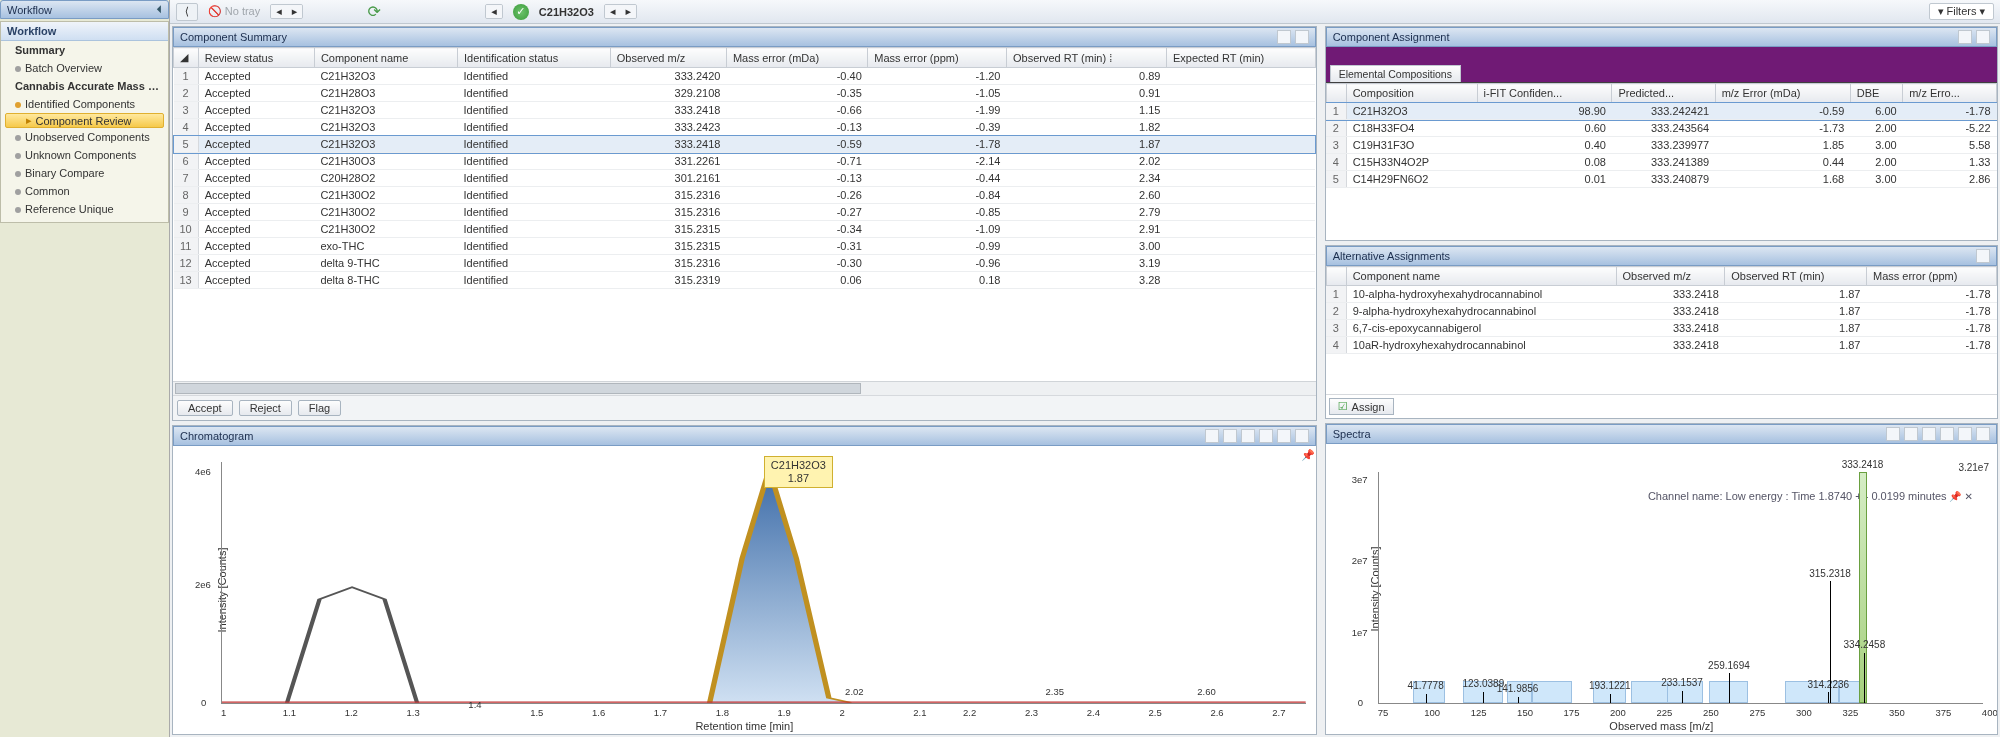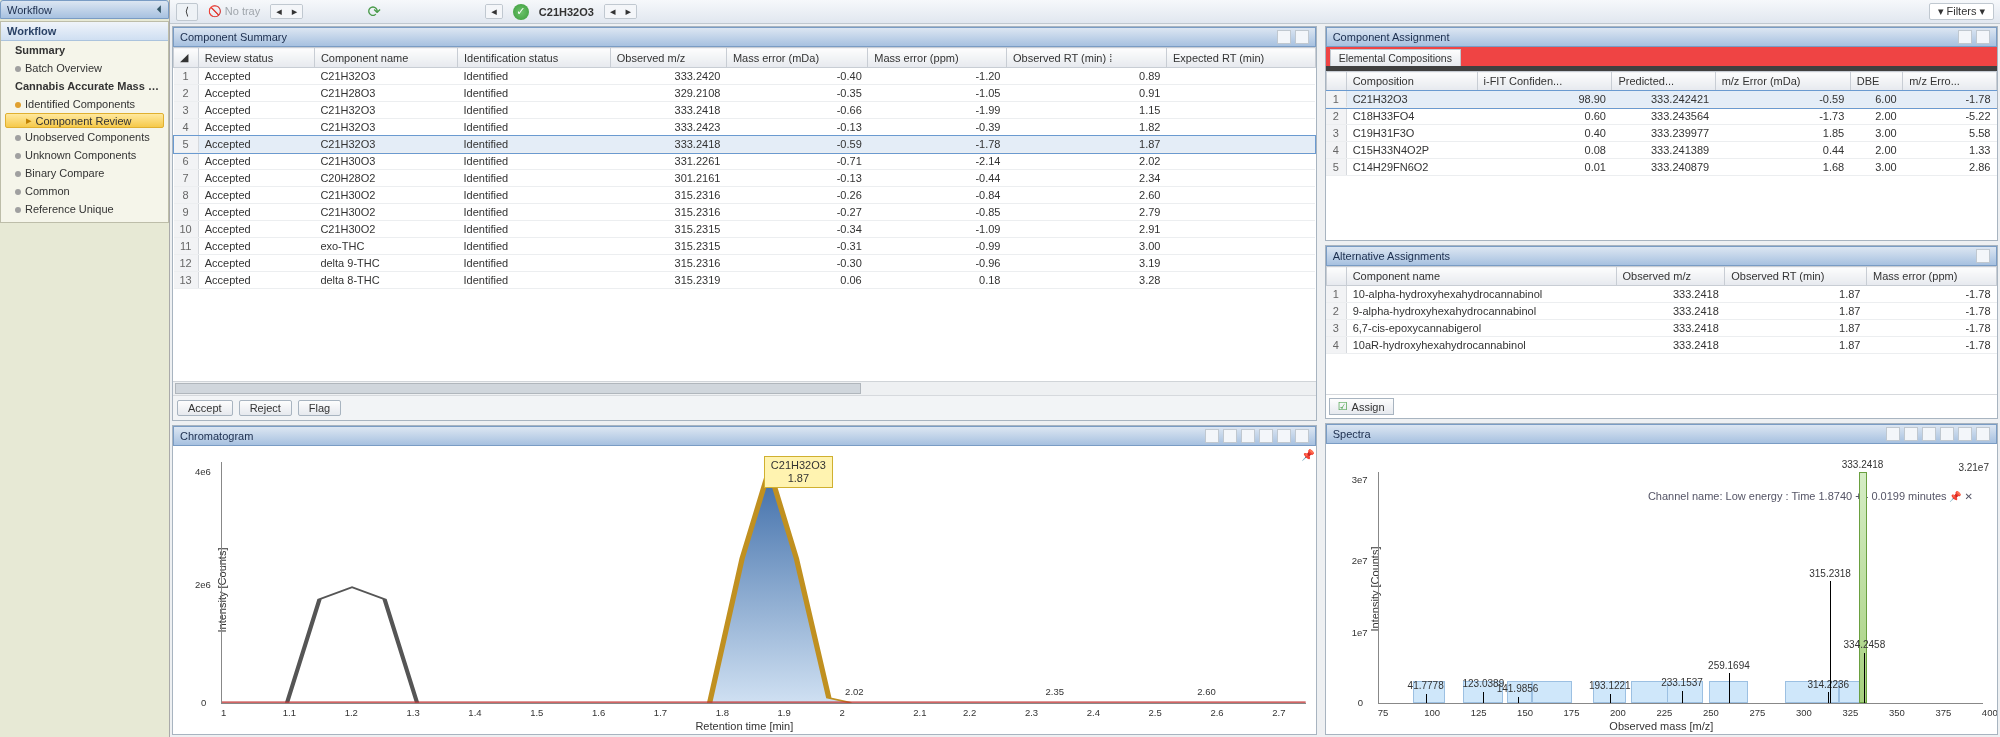--- a/index.html
+++ b/index.html
@@ -31,21 +31,21 @@
 .panel-tools .ti { width:14px; height:14px; background:#f3f6fa; border:1px solid #c0c8d0;}
 .grid { width:100%; border-collapse:collapse; font-size:11px;}
 .grid th { background: linear-gradient(#fdfdfd,#e6e9ee); border:1px solid #c8cdd4; padding:3px 6px; text-align:left; font-weight:normal; color:#333; white-space:nowrap;}
 .grid td { border-bottom:1px solid #eceef0; padding:2px 6px; white-space:nowrap;}
 .grid td.rownum { background:#f2f3f5; text-align:center; color:#666; border-right:1px solid #d6d9dd; width:20px;}
 .grid td.num { text-align:right;}
 tr.selrow td { background:#e4edf7;}
 tr.selrow { outline:1px solid #6a9ad0;}
 .bottom-buttons { padding:4px; background:#f2f4f6; border-top:1px solid #d6d9dd; display:flex; gap:6px;}
 .bottom-buttons .b { border:1px solid #a8b4c0; background:linear-gradient(#fdfdfd,#e6e9ee); padding:1px 10px; border-radius:2px; cursor:pointer;}
-.tabbar { background:#ef4444; border-bottom:5px solid #404040; padding:2px 4px 0;}
+.tabbar { background:#701a75; border-bottom:1px solid #404040; padding:18px 4px 0;}
 .tab { display:inline-block; background:linear-gradient(#fdfdfd,#e6e9ee); border:1px solid #c0c8d0; border-bottom:none; padding:2px 8px; font-size:10.5px;}
 .assign-btn { background:linear-gradient(#fdfdfd,#e6e9ee); border:1px solid #a8b4c0; padding:1px 8px; margin:3px; display:inline-flex; align-items:center; gap:4px;}
 .chart-panel { position:relative;}
 .chart-area { position:absolute; left:48px; top:16px; right:10px; bottom:30px; border-left:1px solid #888; border-bottom:1px solid #888;}
 .ylab { position:absolute; left:6px; top:50%; transform: translateY(-50%) rotate(-90deg); transform-origin:center; font-size:11px;}
 .xlab { position:absolute; left:50%; bottom:2px; transform:translateX(-50%); font-size:11px;}
 .tick { position:absolute; font-size:9.5px; color:#333; }
 .callout { position:absolute; background:#fff3b0; border:1px solid #d0b030; padding:2px 6px; font-size:11px; text-align:center; line-height:13px;}
 .spec-area { position:absolute; left:52px; top:28px; right:14px; bottom:30px; border-left:1px solid #888; border-bottom:1px solid #888;}
 .specline { position:absolute; bottom:0; width:1px; background:#000;}
@@ -335,21 +335,21 @@
             </div>
 
             <span class="tick" style="left:28px; bottom:26px;">0</span>
             <span class="tick" style="left:22px; bottom:50%;">2e6</span>
             <span class="tick" style="left:22px; top:20px;">4e6</span>
             <div id="chrom-xticks">
                 <span class="tick" style="bottom: 16px; left: calc(0% + 48px);">1</span>
                 <span class="tick" style="bottom: 16px; left: calc(5.41176% + 48px);">1.1</span>
                 <span class="tick" style="bottom: 16px; left: calc(10.8235% + 48px);">1.2</span>
                 <span class="tick" style="bottom: 16px; left: calc(16.2353% + 48px);">1.3</span>
-                <span class="tick" style="bottom: 16px; left: calc(21.6471% + 48px);">1.4</span>
+                <span class="tick" style="bottom: 24px; left: calc(21.6471% + 48px);">1.4</span>
                 <span class="tick" style="bottom: 16px; left: calc(27.0588% + 48px);">1.5</span>
                 <span class="tick" style="bottom: 16px; left: calc(32.4706% + 48px);">1.6</span>
                 <span class="tick" style="bottom: 16px; left: calc(37.8824% + 48px);">1.7</span>
                 <span class="tick" style="bottom: 16px; left: calc(43.2941% + 48px);">1.8</span>
                 <span class="tick" style="bottom: 16px; left: calc(48.7059% + 48px);">1.9</span>
                 <span class="tick" style="bottom: 16px; left: calc(54.1176% + 48px);">2</span>
                 <span class="tick" style="bottom: 16px; left: calc(59.5294% + 48px); margin-left: 12px;">2.1</span>
                 <span class="tick" style="bottom: 16px; left: calc(64.9412% + 48px);">2.2</span>
                 <span class="tick" style="bottom: 16px; left: calc(70.3529% + 48px); text-align: center;">2.3</span>
                 <span class="tick" style="bottom: 16px; left: calc(75.7647% + 48px);">2.4</span>

